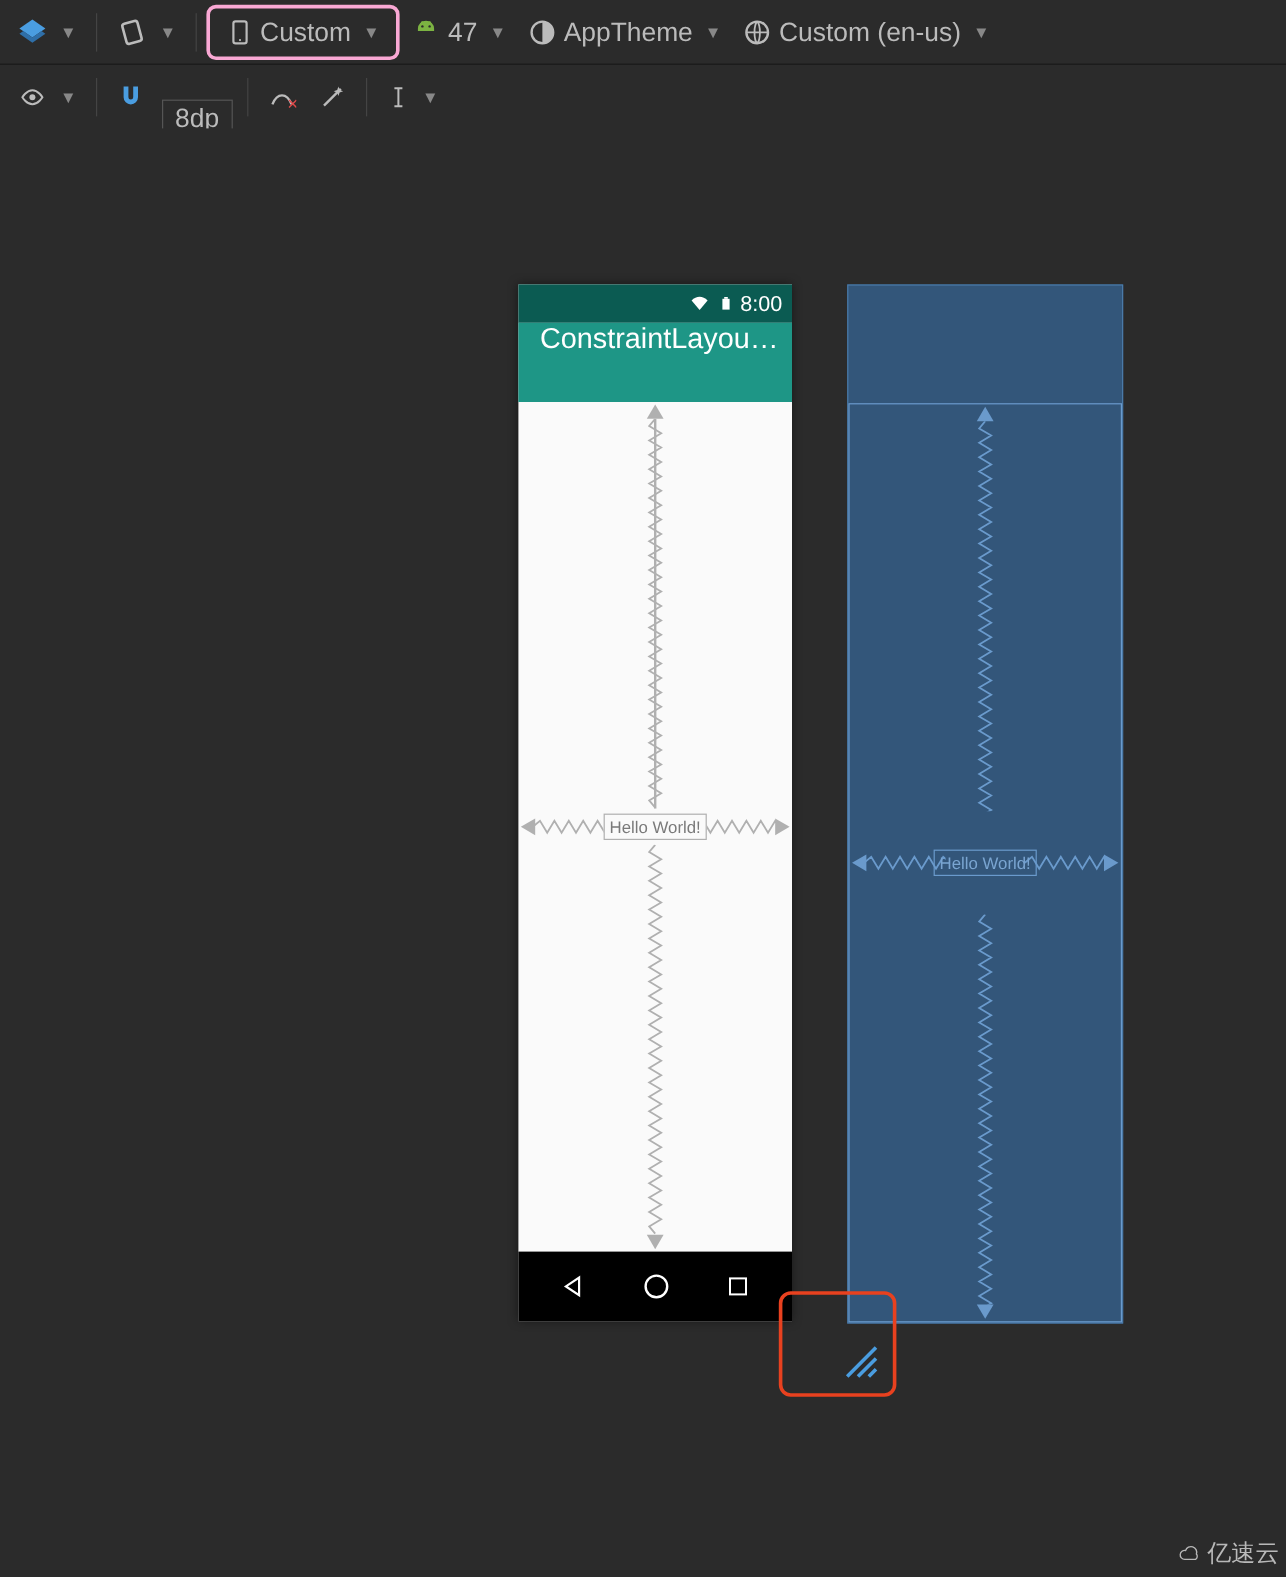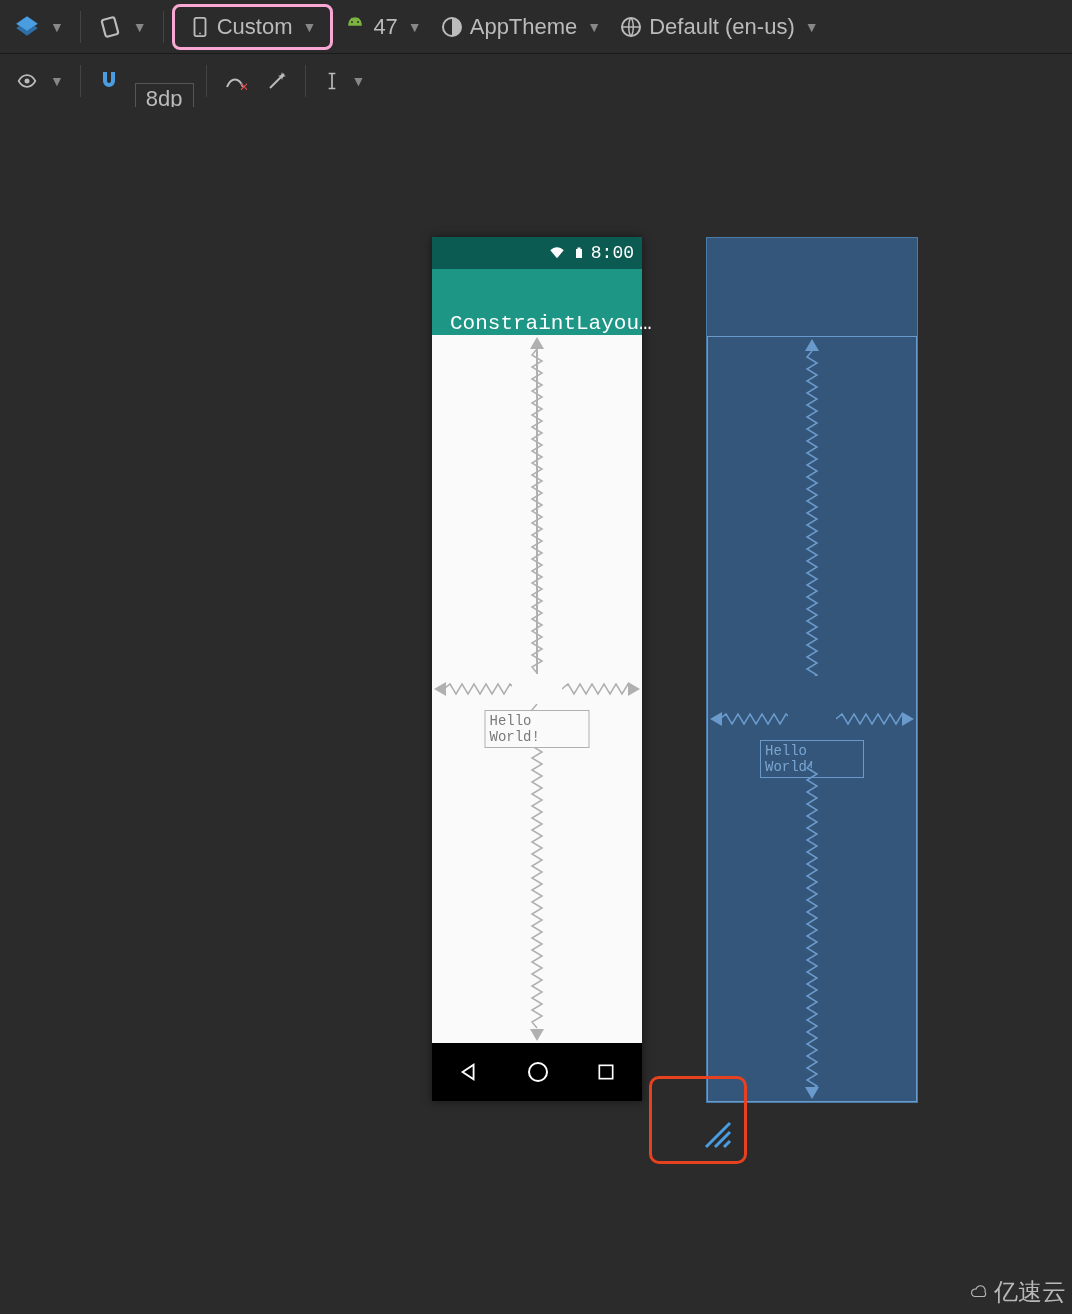--- a/index.html
+++ b/index.html
@@ -6,40 +6,40 @@
   body{width:1072px;height:1314px;position:relative;}
   .toolbar{display:flex;align-items:center;height:53px;border-bottom:1px solid #1a1a1a;padding:0 6px;gap:2px;}
   .toolbar.secondary{border-bottom:none;height:53px;}
   .sep{width:1px;height:32px;background:#444;margin:0 6px;}
   .btn{display:flex;align-items:center;gap:6px;padding:4px 8px;border-radius:4px;cursor:pointer;font-size:22px;color:#bbb;}
   .btn svg{display:block;}
   .dd{font-size:14px;color:#888;margin-left:4px;}
   .highlight{border:3px solid #f9a8d4;border-radius:8px;}
   .dp-box{border:1px solid #555;padding:2px 10px;font-size:22px;color:#bbb;}
   .canvas{position:absolute;left:0;right:0;top:107px;bottom:0;background:#2b2b2b;}
-  .phone{position:absolute;width:210px;font-family:Liberation Mono, monospace;}
+  .phone{position:absolute;width:228px;}
   .design{left:432px;top:130px;height:864px;background:#fafafa;box-shadow:0 0 8px rgba(0,0,0,.5);}
   .blueprint{left:706px;top:130px;height:864px;background:#33567a;border:1px solid #4a7aa8;}
   .statusbar{height:32px;background:#0b5b52;display:flex;align-items:center;justify-content:flex-end;padding:0 8px;gap:6px;color:#fff;font-size:18px;}
-  .appbar{height:66px;background:#1e9686;color:#fff;display:flex;align-items:flex-end;padding:0 18px;font-size:21px;}
+  .appbar{height:66px;background:#1e9686;color:#fff;display:flex;align-items:flex-start;padding:0 18px;font-size:24px;}
   .content{position:absolute;top:98px;left:0;right:0;bottom:58px;}
   .blueprint .content{top:98px;bottom:0;border:1px solid #6a9acc;}
   .navbar{position:absolute;bottom:0;left:0;right:0;height:58px;background:#000;display:flex;align-items:center;justify-content:center;gap:46px;}
-  .tvlabel{position:absolute;left:50%;top:50%;transform:translate(-50%,-50%);font-size:14px;padding:2px 4px;margin-top:40px;}
+  .tvlabel{position:absolute;left:50%;top:50%;transform:translate(-50%,-50%);font-size:14px;padding:2px 4px;}
   .design .tvlabel{border:1px solid #b0b0b0;color:#7a7a7a;background:#fafafa;}
   .blueprint .tvlabel{border:1px solid #6a9acc;color:#7aa5d1;z-index:3;}
   .arrow-tip{position:absolute;width:0;height:0;}
   .design-arrow{border-left:7px solid transparent;border-right:7px solid transparent;}
   .bp-arrow{border-left:7px solid transparent;border-right:7px solid transparent;}
   .zig{position:absolute;background-repeat:repeat;}
   .zig.vert{width:14px;left:50%;margin-left:-7px;}
   .zig.horz{height:14px;top:50%;margin-top:-7px;}
   .resize-highlight{position:absolute;width:92px;height:82px;border:3px solid #e8411f;border-radius:10px;left:649px;top:969px;}
   .resize-handle{position:absolute;right:8px;bottom:8px;}
-  .watermark{position:absolute;right:6px;bottom:6px;font-size:24px;color:#b8b8b8;display:flex;align-items:center;gap:4px;}
+  .watermark{position:absolute;right:6px;bottom:6px;font-size:20px;color:#b8b8b8;display:flex;align-items:center;gap:4px;}
   .spacer{width:90px;}
 </style>
 </head>
 <body>
 
 <div class="toolbar">
   <div class="btn">
     <svg width="26" height="26" viewBox="0 0 24 24">
         <path fill="#4a9de0" d="M12 2 2 9l10 7 10-7-10-7z"></path>
         <path fill="#2f6fa8" d="M2 13l10 7 10-7-3-2-7 5-7-5-3 2z"></path>
@@ -77,21 +77,21 @@
         <path d="M12 3a9 9 0 0 1 0 18z" fill="#bbb"></path>
       </svg>
     <span>AppTheme</span>
     <span class="dd">▼</span>
   </div>
   <div class="btn">
     <svg width="24" height="24" viewBox="0 0 24 24">
         <circle cx="12" cy="12" r="9" fill="none" stroke="#bbb" stroke-width="2"></circle>
         <path d="M3 12h18M12 3c3 3 3 15 0 18M12 3c-3 3-3 15 0 18" fill="none" stroke="#bbb" stroke-width="1.5"></path>
       </svg>
-    <span>Default (en-us)</span>
+    <span>Custom (en-us)</span>
     <span class="dd">▼</span>
   </div>
   <div class="spacer"></div>
 </div>
 
 <div class="toolbar secondary">
   <div class="btn">
     <svg width="26" height="20" viewBox="0 0 24 24">
         <path d="M2 12s4-7 10-7 10 7 10 7-4 7-10 7S2 12 2 12z" fill="none" stroke="#bbb" stroke-width="2"></path>
         <circle cx="12" cy="12" r="3" fill="#bbb"></circle>

